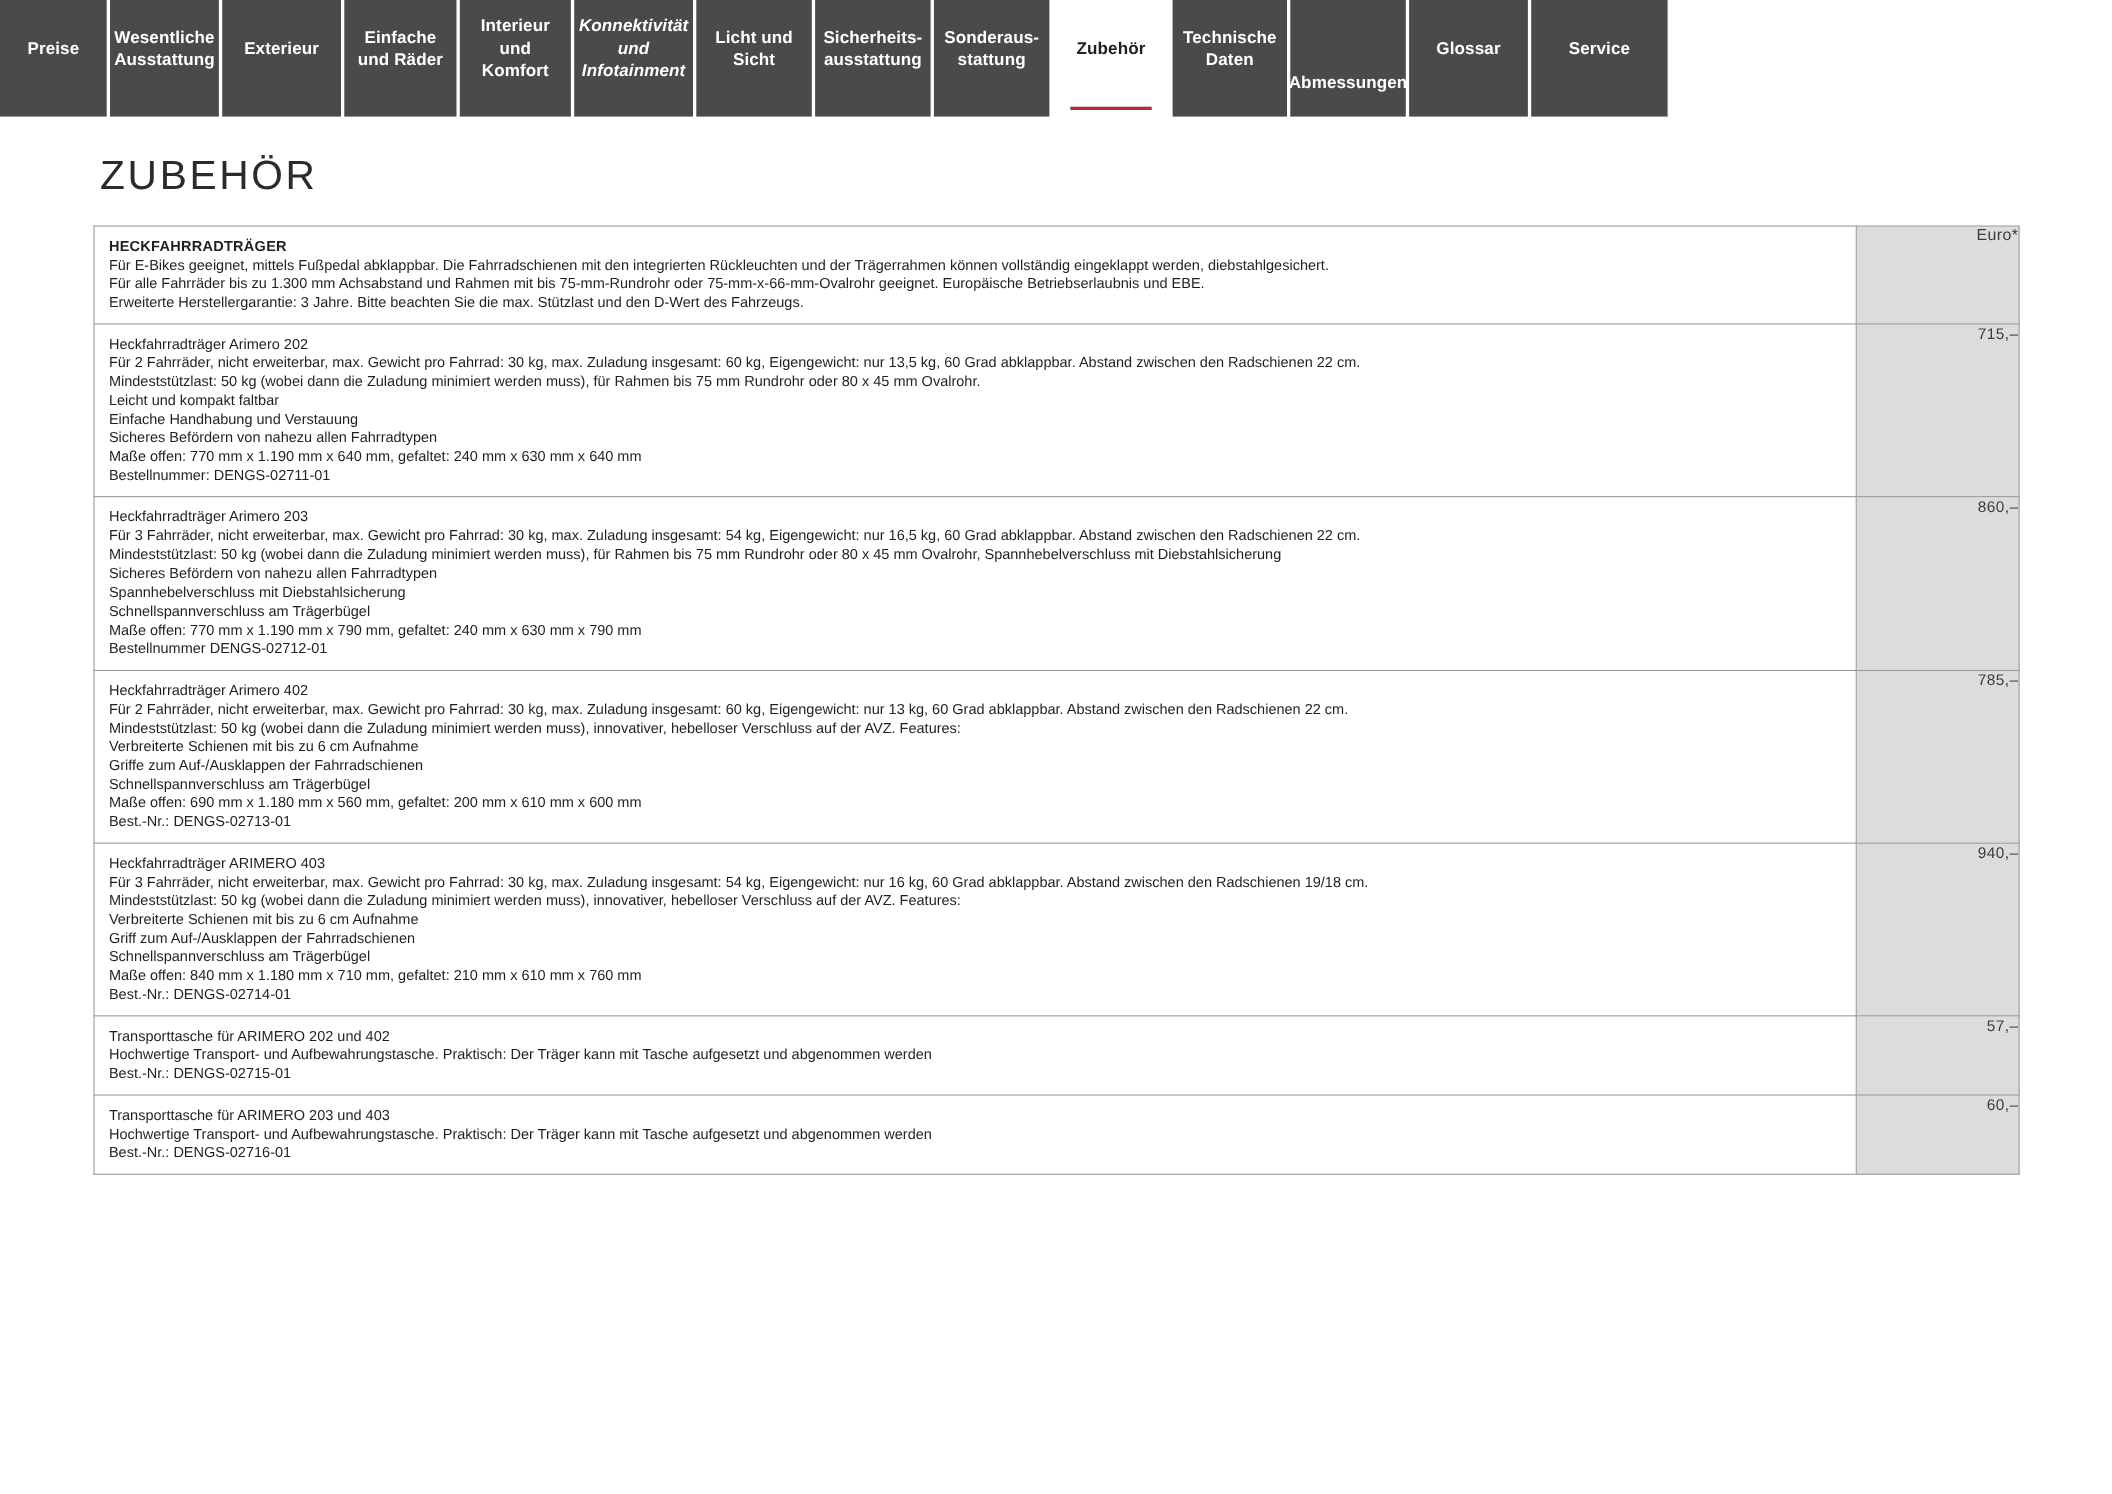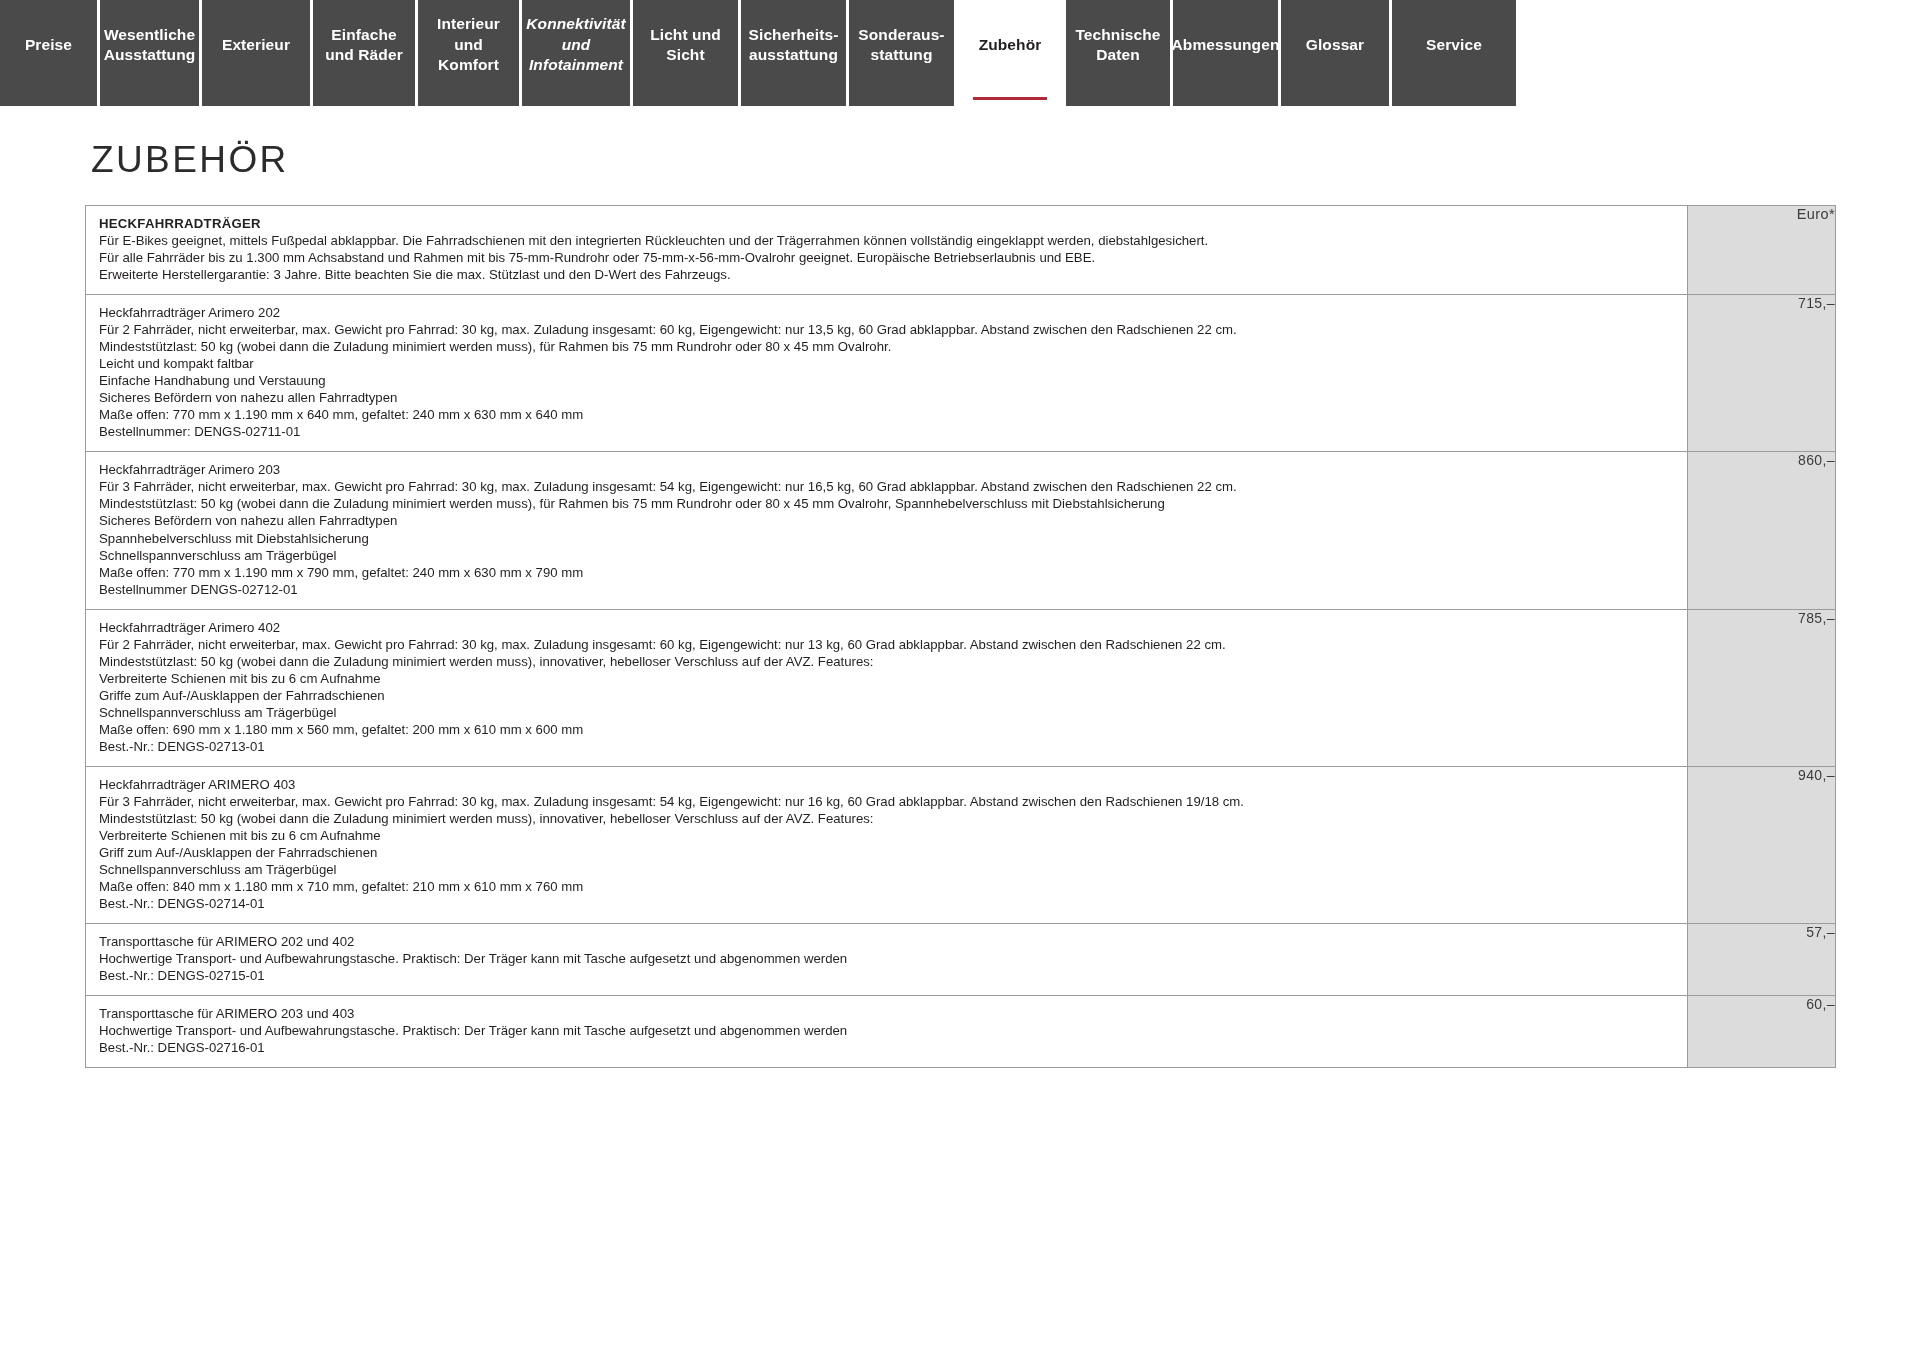--- a/index.html
+++ b/index.html
@@ -66,21 +66,21 @@
   .w-exterieur   { width: 108px; }
   .w-fahrwerk    { width: 102px; }
   .w-interieur   { width: 101px; }
   .w-konnekt     { width: 108px; font-style: italic; }
   .w-licht       { width: 105px; }
   .w-sicherheit  { width: 105px; }
   .w-lackfarben  { width: 101px; }
   .w-sonder      { width: 105px; }
   .w-zubehoer    { width: 106px; }
   .w-technische  { width: 104px; }
-  .w-abmess      { width: 105px; }
+  .w-abmess      { width: 105px; align-items: flex-end; }
   .w-glossar     { width: 108px; }
   .w-service     { width: 124px; margin-right: 0 !important; }
 
   
   .page {
     padding: 0 85px;
     position: relative;
   }
   .page-title {
     font-size: 37px;
@@ -193,21 +193,21 @@
     <colgroup>
       <col class="col-desc">
       <col class="col-price">
     </colgroup>
     <tbody id="table-body">
       <tr class="head-row">
         <td>
           <div class="cell-desc">
             <span class="line title-bold">HECKFAHRRADTRÄGER</span>
             <span class="line">Für E-Bikes geeignet, mittels Fußpedal abklappbar. Die Fahrradschienen mit den integrierten Rückleuchten und der Trägerrahmen können vollständig eingeklappt werden, diebstahlgesichert.</span>
-            <span class="line">Für alle Fahrräder bis zu 1.300 mm Achsabstand und Rahmen mit bis 75-mm-Rundrohr oder 75-mm-x-56-mm-Ovalrohr geeignet. Europäische Betriebserlaubnis und EBE.</span>
+            <span class="line">Für alle Fahrräder bis zu 1.300 mm Achsabstand und Rahmen mit bis 75-mm-Rundrohr oder 75-mm-x-66-mm-Ovalrohr geeignet. Europäische Betriebserlaubnis und EBE.</span>
             <span class="line">Erweiterte Herstellergarantie: 3 Jahre. Bitte beachten Sie die max. Stützlast und den D-Wert des Fahrzeugs.</span>
           </div>
         </td>
         <td class="cell-price">Euro*</td>
       </tr>
     <tr>
           <td>
             <div class="cell-desc">
               <span class="line">Heckfahrradträger Arimero 202</span>
               <span class="line">Für 2 Fahrräder, nicht erweiterbar, max. Gewicht pro Fahrrad: 30 kg, max. Zuladung insgesamt: 60 kg, Eigengewicht: nur 13,5 kg, 60 Grad abklappbar. Abstand zwischen den Radschienen 22 cm.</span>

